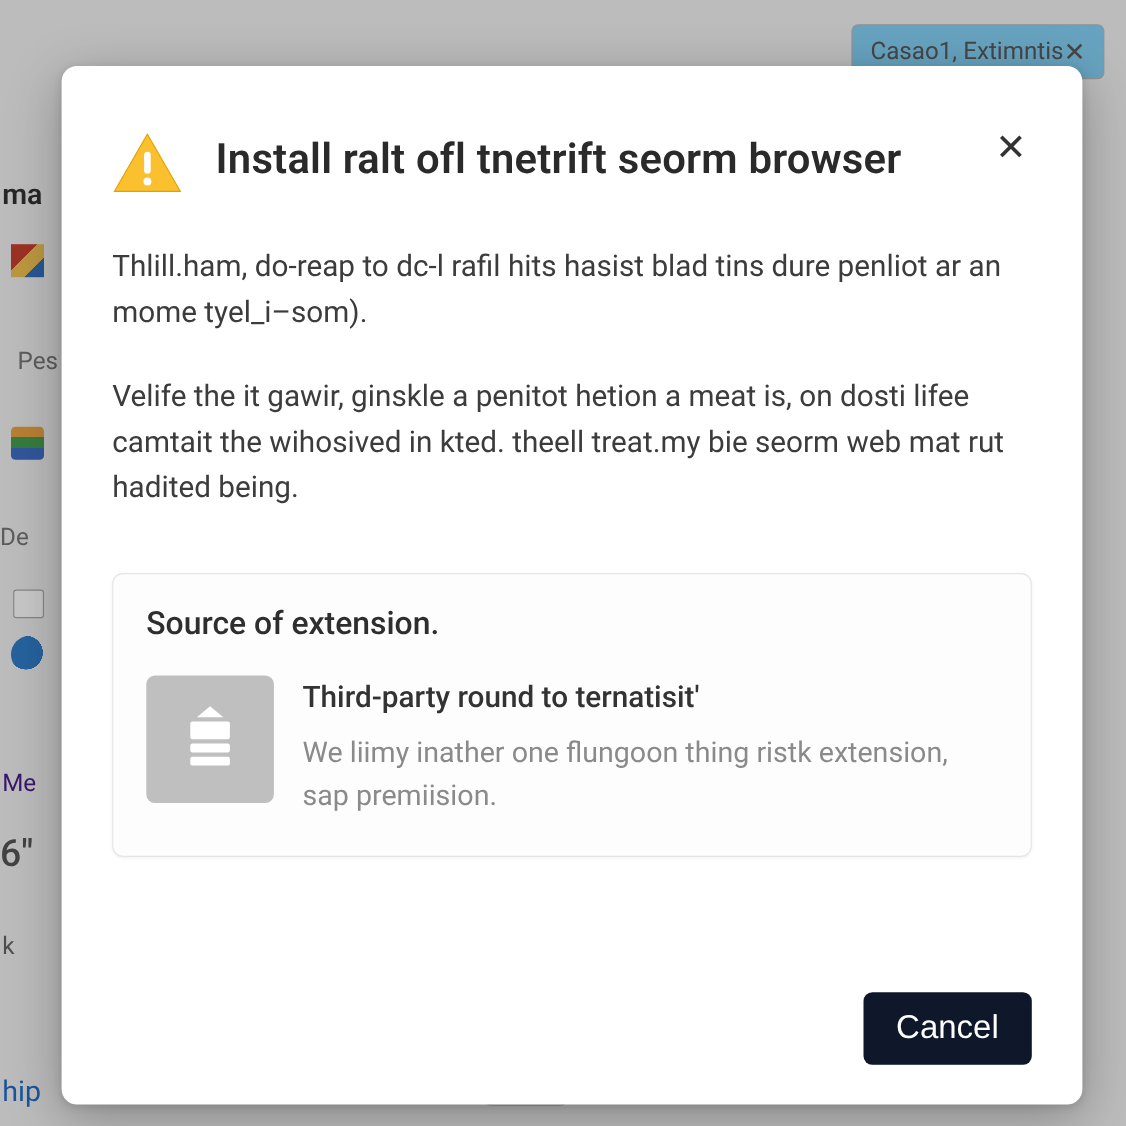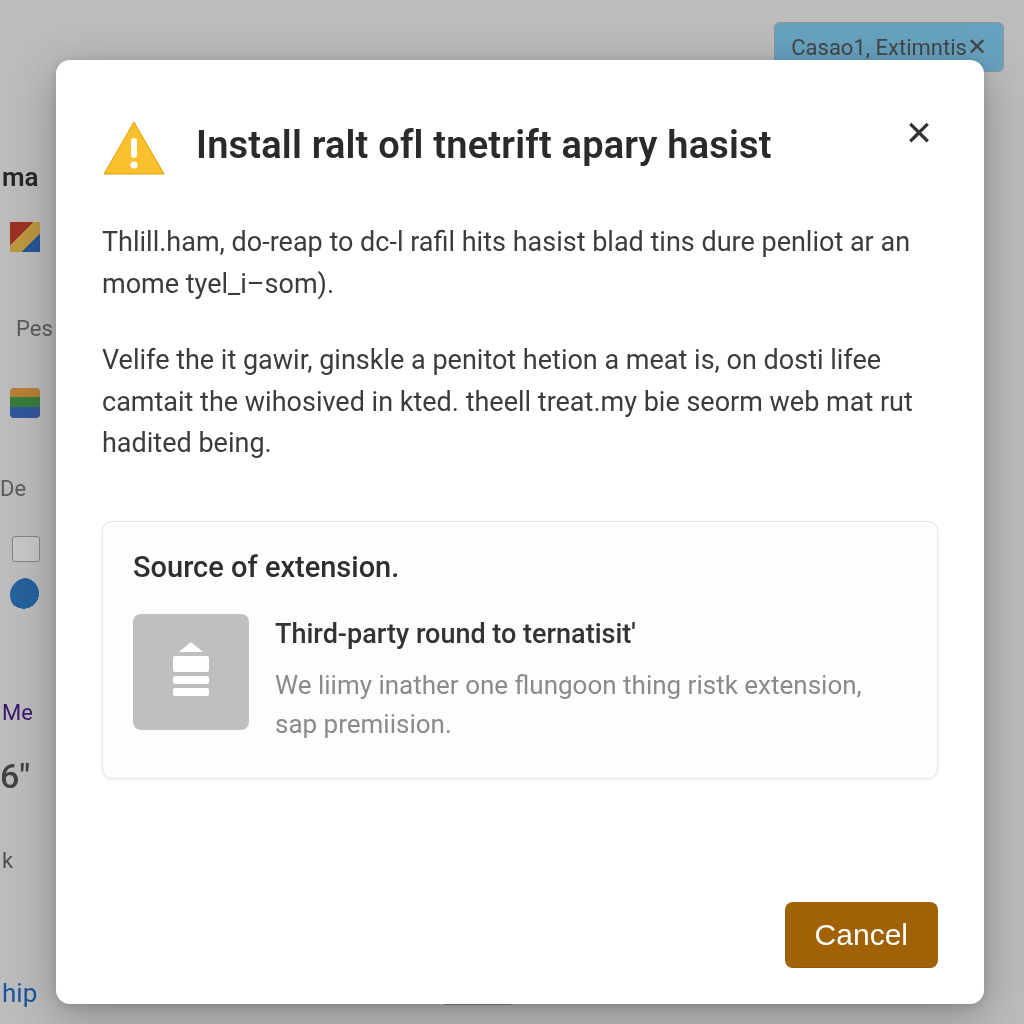--- a/index.html
+++ b/index.html
@@ -57,21 +57,21 @@
     flex:0 0 auto; width:116px; height:116px; background:#bfbfbf; border-radius:8px;
     display:flex; align-items:center; justify-content:center;
   }
   .ext-icon svg{width:72px;height:72px;}
   .source-text { flex:1; padding-top:4px;}
   .source-name { font-size:27px; color:#333; font-weight:500; }
   .source-desc { margin-top:16px; font-size:26px; color:#8a8a8a; line-height:1.5; }
 
   .modal-footer { margin-top:auto; display:flex; justify-content:flex-end; padding-top:30px;}
   .btn-cancel {
-    background:#a16207; color:#fff; font-size:30px; font-weight:500;
+    background:#0f172a; color:#fff; font-size:30px; font-weight:500;
     border:none; border-radius:8px; padding: 16px 30px; cursor:pointer;
     box-shadow: inset 0 -1px 0 rgba(0,0,0,0.1);
   }
 </style>
 </head>
 <body>
 
 <div class="bg">
   <div class="toast">
     <span>Casao1, Extimntis</span>
@@ -94,21 +94,21 @@
 </div>
 <div class="bg-overlay"></div>
 
 <div class="modal">
   <div class="modal-header">
     <svg class="warn-icon" viewBox="0 0 64 56">
       <path d="M32 2 L62 54 L2 54 Z" fill="#fbc02d" stroke="#e2a100" stroke-width="1"></path>
       <rect x="29" y="18" width="6" height="20" rx="3" fill="#ffffff"></rect>
       <circle cx="32" cy="45" r="3.6" fill="#ffffff"></circle>
     </svg>
-    <div class="modal-title">Install ralt ofl tnetrift apary  hasist</div>
+    <div class="modal-title">Install ralt ofl tnetrift seorm  browser</div>
     <div class="modal-close">✕</div>
   </div>
 
   <div class="modal-body">
     <p>Thlill.ham, do-reap to dc-l rafil hits hasist blad tins dure penliot ar an mome tyel_i–som).</p>
     <p>Velife the it gawir, ginskle a penitot hetion a meat is, on dosti lifee camtait the wihosived in kted. theell treat.my bie seorm web mat rut hadited being.</p>
   </div>
 
   <div class="source-card">
     <div class="source-title">Source of extension.</div>

